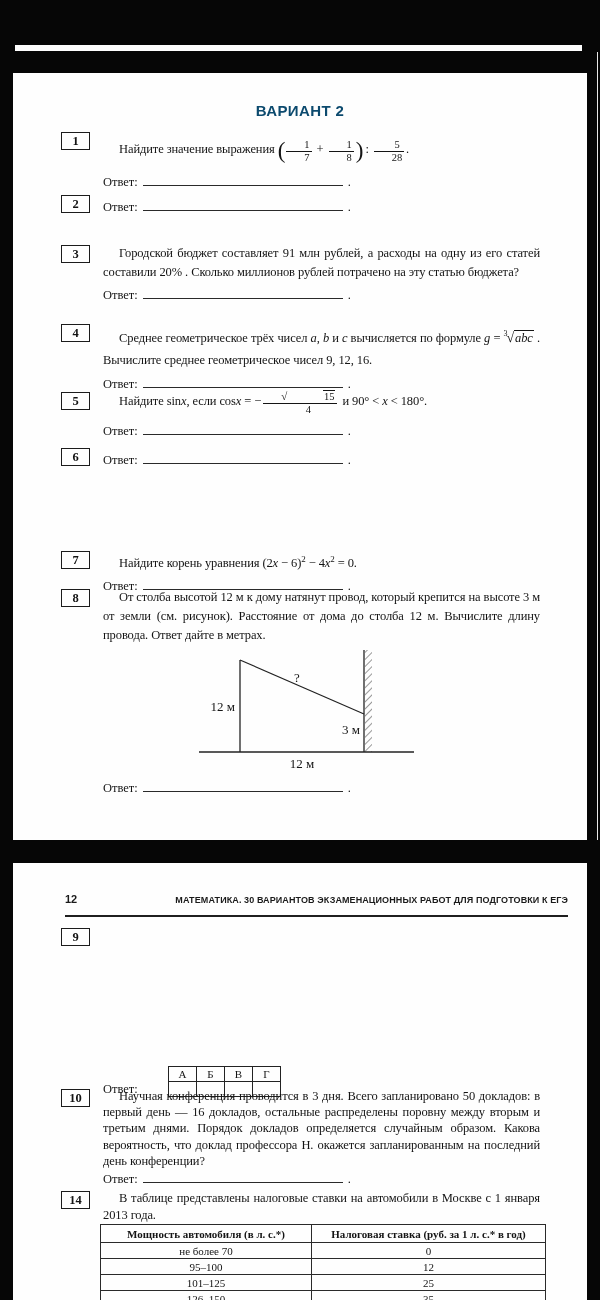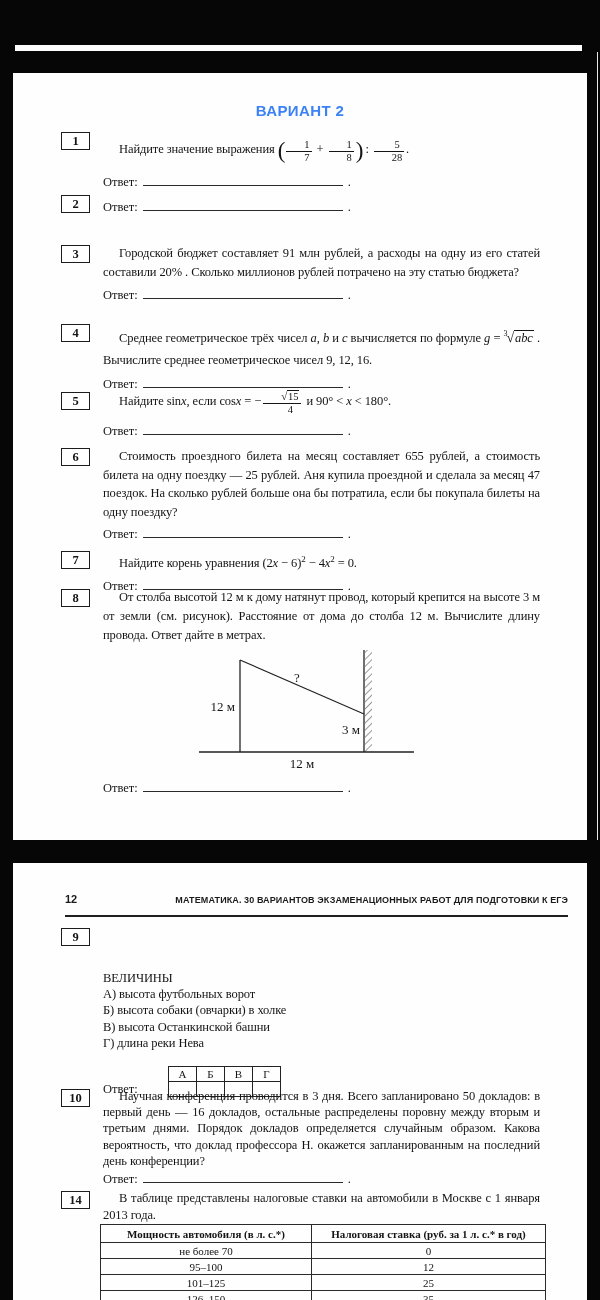--- a/index.html
+++ b/index.html
@@ -11,21 +11,21 @@
   }
   .top-strip{position:absolute;left:15px;top:45px;width:567px;height:6px;background:#fdfdfd;}
   .edge-hairline{position:absolute;right:2px;top:52px;width:1.5px;height:788px;background:#e8e8e8;}
   .page{position:absolute;left:13px;width:574px;background:#fefefe;overflow:hidden;}
   #page1{top:73px;height:767px;}
   #page2{top:863px;height:567px;}
 
   .variant-title{
     position:absolute;top:29px;left:0;width:574px;text-align:center;
     font-family:"Liberation Sans", sans-serif;font-weight:bold;font-size:15px;
-    letter-spacing:.4px;color:#3b82f6;
+    letter-spacing:.4px;color:#0c4a6e;
   }
   .prob{position:absolute;left:0;width:574px;}
   .numbox{
     position:absolute;left:48px;top:1px;width:27px;height:16px;
     border:1.5px solid #1c1c1c;text-align:center;
     font-weight:bold;font-size:12.5px;line-height:16px;background:#fff;
   }
   .ptext{
     margin-left:90px;width:437px;text-align:justify;
     font-size:12.5px;line-height:19px;text-indent:16px;letter-spacing:-.1px;
@@ -38,21 +38,21 @@
   .frac{display:inline-block;vertical-align:-8px;text-align:center;font-size:10.5px;line-height:1.15;margin:0 2px;}
   .fn{display:block;padding:0 2px;}
   .fd{display:block;border-top:1px solid #141414;padding:0 2px;}
   .bigp{font-size:23px;vertical-align:-5px;letter-spacing:-1px;}
   .sup{font-size:9px;vertical-align:5px;}
   .iv{font-style:italic;}
   .ridx{font-size:8px;vertical-align:6px;margin-right:-1px;}
   .rsign{font-size:14px;}
   .rbar{border-top:1px solid #141414;font-style:italic;padding:0 1px;}
   .rsmall{font-size:11px;}
-  .rbar2{border-top:1px solid #141414;padding:0 1px;}
+  .rbar2{border-top:1px solid #141414;padding:0 1px;margin-left:36px;}
 
   
   .p2-header{position:absolute;top:30px;left:52px;width:503px;height:14px;
     font-family:"Liberation Sans", sans-serif;color:#1a1a1a;}
   .pagenum{position:absolute;left:0;top:0;font-size:11px;font-weight:bold;}
   .running-title{position:absolute;right:0;top:2px;font-size:9px;font-weight:bold;letter-spacing:.1px;}
   .header-rule{position:absolute;top:52px;left:52px;width:503px;height:2px;background:#1f1f1f;}
 
   
   .colwrap{position:absolute;font-size:12.5px;letter-spacing:-.1px;}
@@ -122,21 +122,20 @@
     <div class="ptext mathline" style="line-height:34px">
       <span>Найдите sin</span><span class="iv">x</span><span>, если cos</span><span class="iv">x</span><span> = −</span><span class="frac"><span class="fn"><span class="rsmall">√</span><span class="rbar2">15</span></span><span class="fd">4</span></span><span> и 90° &lt; </span><span class="iv">x</span><span> &lt; 180°.</span>
     </div>
     <div class="answer">
       <span>Ответ:</span><span class="aline"></span><span>.</span>
     </div>
   </div>
 
   <div class="prob" style="top:374px">
     <div class="numbox">6</div>
-    <div class="ptext" style="line-height:18.6px">Стоимость проездного билета на месяц составляет 655 рублей, а стоимость билета на одну поездку — 25 рублей. Аня купила проездной и сделала за месяц 47 поездок. На сколько рублей больше она бы потратила, если бы покупала билеты на одну поездку?</div>
     <div class="answer">
       <span>Ответ:</span><span class="aline"></span><span>.</span>
     </div>
   </div>
 
   <div class="prob" style="top:477px">
     <div class="numbox">7</div>
     <div class="ptext mathline">
       <span>Найдите корень уравнения (2</span><span class="iv">x</span><span> − 6)</span><span class="sup">2</span><span> − 4</span><span class="iv">x</span><span class="sup">2</span><span> = 0.</span>
     </div>
@@ -175,27 +174,20 @@
   <div class="p2-header">
     <span class="pagenum">12</span>
     <span class="running-title">МАТЕМАТИКА. 30 ВАРИАНТОВ ЭКЗАМЕНАЦИОННЫХ РАБОТ ДЛЯ ПОДГОТОВКИ К ЕГЭ</span>
   </div>
   <div class="header-rule"></div>
 
   <div class="prob" style="top:64px">
     <div class="numbox">9</div>
   </div>
 
-  <div class="colwrap" style="top:107px;left:90px">
-    <div class="colrow">ВЕЛИЧИНЫ</div>
-    <div class="colrow">А) высота футбольных ворот</div>
-    <div class="colrow">Б) высота собаки (овчарки) в холке</div>
-    <div class="colrow">В) высота Останкинской башни</div>
-    <div class="colrow">Г) длина реки Нева</div>
-  </div>
 
 
   <div class="grid-label" style="top:219px;left:90px">Ответ:</div>
   <div class="grid-answer" style="top:203px;left:155px">
     <table>
       <tbody>
           <tr>
         <td>А</td>
         <td>Б</td>
         <td>В</td>

